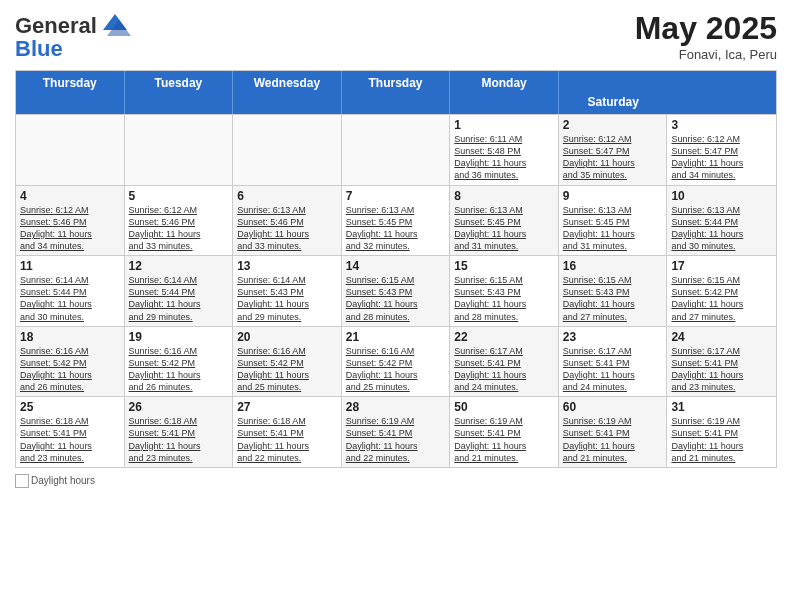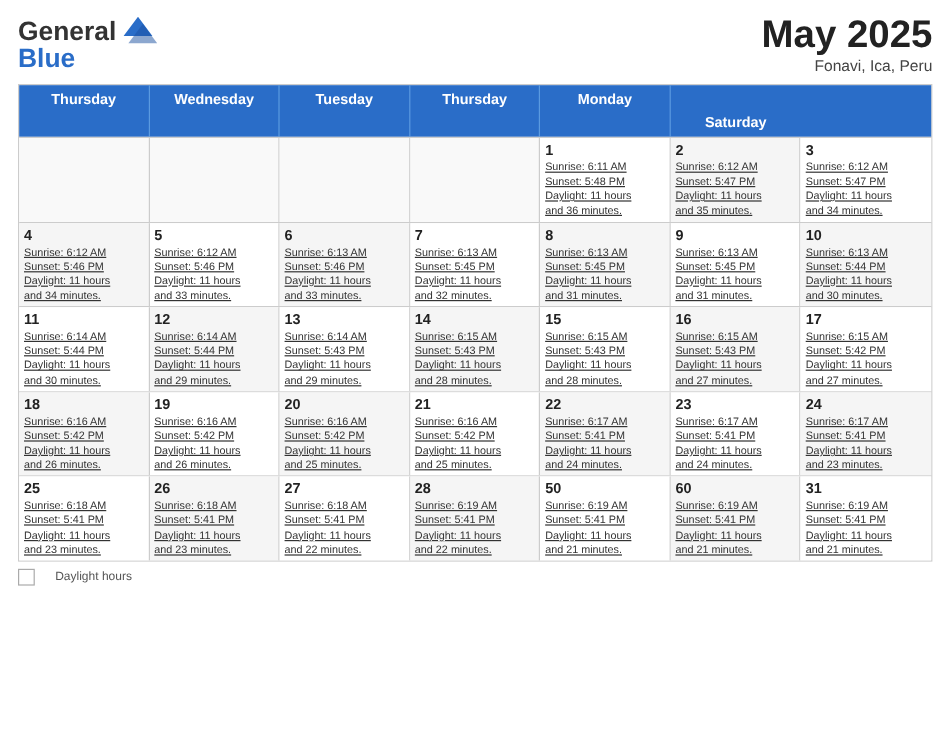--- a/index.html
+++ b/index.html
@@ -99,21 +99,21 @@
       display: flex;
       align-items: center;
       gap: 12px;
       margin-top: 6px;
       font-size: 10px;
       color: #555;
     }
     .legend-item {
       display: flex;
       align-items: center;
-      gap: 17px;
+      gap: 2px;
     }
     .legend-box {
       width: 14px;
       height: 14px;
       border: 1px solid #aaa;
     }
   </style>
 </head>
 <body>
 
@@ -133,22 +133,22 @@
     </div>
     <div class="title-block">
       <div class="title-month">May 2025</div>
       <div class="title-location">Fonavi, Ica, Peru</div>
     </div>
   </div>
 
   <div class="calendar">
     <div class="cal-header">
       <div class="cal-header-cell">Thursday</div>
+      <div class="cal-header-cell">Tuesday</div>
       <div class="cal-header-cell">Wednesday</div>
-      <div class="cal-header-cell">Tuesday</div>
       <div class="cal-header-cell">Thursday</div>
       <div class="cal-header-cell">Monday</div>
       <div class="cal-header-cell">Saturday</div>
     </div>
     <div class="cal-body" id="cal-body">
     <div class="cal-row">
           <div class="cal-cell empty"></div>
           <div class="cal-cell empty"></div>
           <div class="cal-cell empty"></div>
           <div class="cal-cell empty"></div>

